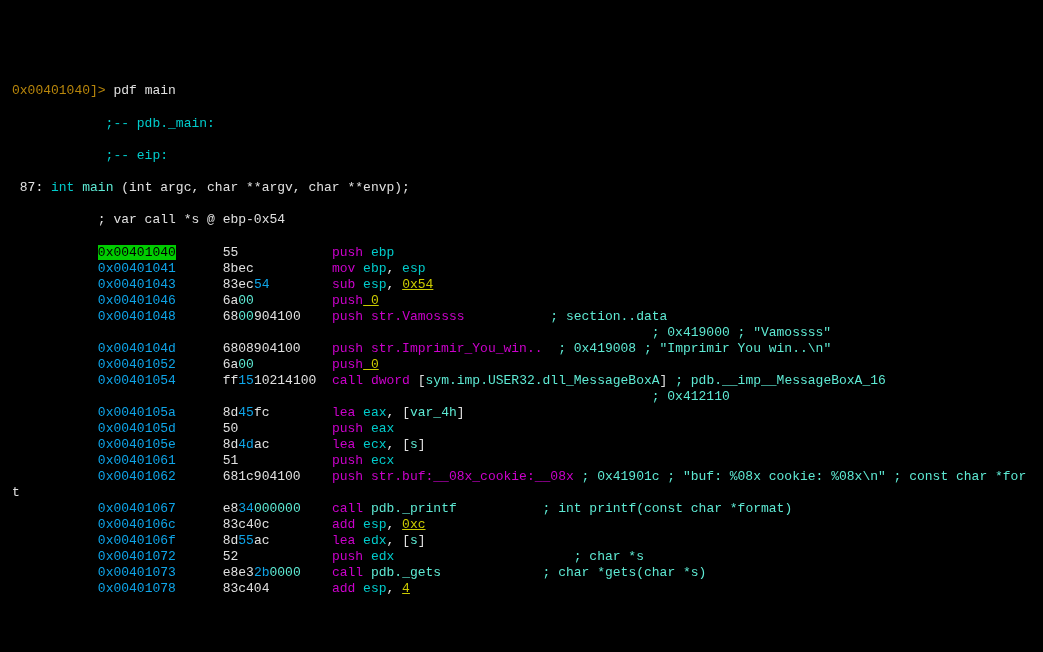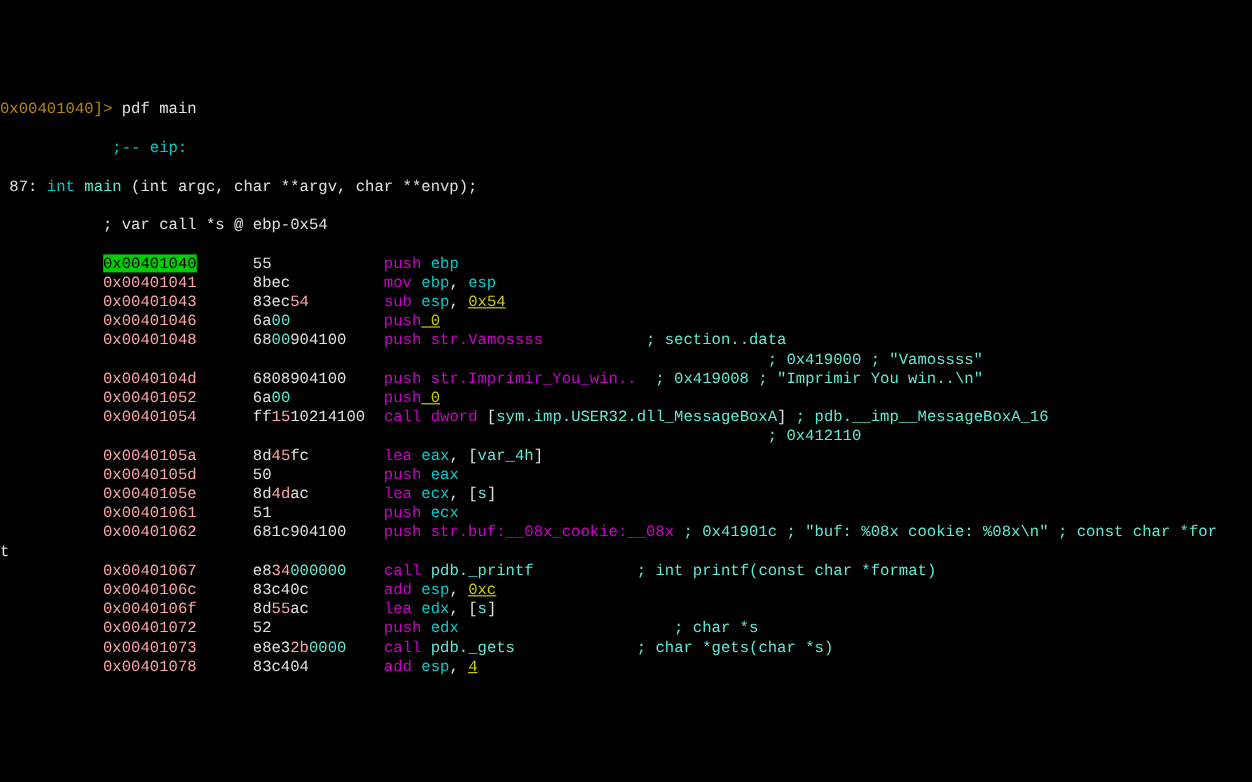--- a/index.html
+++ b/index.html
@@ -6,37 +6,38 @@
   body {
     background: #000;
     font-family: 'Consolas', 'Monaco', 'Courier New', monospace;
     font-size: 13px;
     line-height: 1.25;
     color: #ccc;
     white-space: pre;
     padding: 2px 0;
     overflow-x: hidden;
   }
-  .line { height: 16px; }
+  .line { height: 16px; padding-left: 12px; }
   .prompt-addr { color: #b8860b; }
   .white { color: #e0e0e0; }
-  .green { color: #fca5a5; }
+  .green { color: #0ea5e9; }
   .red { color: #5eead4; }
   .magenta { color: #cc00cc; }
   .cyan { color: #00cccc; }
   .yellow { color: #cccc00; text-decoration: underline; }
   .hl-green { background: #00cc00; color: #000; }
 </style>
 </head>
 <body>
 
 
 
 <div>
 <div class="line"><span class="prompt-addr">0x00401040</span><span class="prompt-addr">]&gt;</span><span class="white"> pdf main</span></div>
+<div class="line"><span class="cyan">            ;-- pdb._main:</span></div>
 <div class="line"><span class="cyan">            ;-- eip:</span></div>
 <div class="line"><span class="white"> 87: </span><span class="cyan">int</span><span class="red"> main </span><span class="white">(int argc, char **argv, char **envp);</span></div>
 <div class="line"><span class="white">           ; var call *</span><span class="white">s</span><span class="white"> @ ebp-0x54</span></div>
 <div id="disasm"><div class="line"><span class="white">           </span><span class="hl-green">0x00401040</span><span>      </span><span class="white">55            </span><span class="magenta">push</span><span class="cyan"> ebp</span></div><div class="line"><span class="white">           </span><span class="green">0x00401041</span><span>      </span><span class="white">8bec          </span><span class="magenta">mov</span><span class="cyan"> ebp</span><span class="white">, </span><span class="cyan">esp</span></div><div class="line"><span class="white">           </span><span class="green">0x00401043</span><span>      </span><span class="white">83ec</span><span class="green">54</span><span>        </span><span class="magenta">sub</span><span class="cyan"> esp</span><span class="white">, </span><span class="yellow">0x54</span></div><div class="line"><span class="white">           </span><span class="green">0x00401046</span><span>      </span><span class="white">6a</span><span class="red">00</span><span>          </span><span class="magenta">push</span><span class="yellow"> 0</span></div><div class="line"><span class="white">           </span><span class="green">0x00401048</span><span>      </span><span class="white">68</span><span class="red">00</span><span class="white">904100</span><span>    </span><span class="magenta">push</span><span class="magenta"> str.Vamossss</span><span class="red">           ; section..data</span></div><div class="line"><span class="white">           </span><span class="red">                                                                       ; 0x419000 ; "Vamossss"</span></div><div class="line"><span class="white">           </span><span class="green">0x0040104d</span><span>      </span><span class="white">6808904100    </span><span class="magenta">push</span><span class="magenta"> str.Imprimir_You_win..</span><span class="red">  ; 0x419008 ; "Imprimir You win..\n"</span></div><div class="line"><span class="white">           </span><span class="green">0x00401052</span><span>      </span><span class="white">6a</span><span class="red">00</span><span>          </span><span class="magenta">push</span><span class="yellow"> 0</span></div><div class="line"><span class="white">           </span><span class="green">0x00401054</span><span>      </span><span class="white">ff</span><span class="green">15</span><span class="white">10214100</span><span>  </span><span class="magenta">call dword</span><span class="white"> [</span><span class="red">sym.imp.USER32.dll_MessageBoxA</span><span class="white">]</span><span class="red"> ; pdb.__imp__MessageBoxA_16</span></div><div class="line"><span class="white">           </span><span class="red">                                                                       ; 0x412110</span></div><div class="line"><span class="white">           </span><span class="green">0x0040105a</span><span>      </span><span class="white">8d</span><span class="green">45</span><span class="white">fc</span><span>        </span><span class="magenta">lea</span><span class="cyan"> eax</span><span class="white">, [</span><span class="red">var_4h</span><span class="white">]</span></div><div class="line"><span class="white">           </span><span class="green">0x0040105d</span><span>      </span><span class="white">50            </span><span class="magenta">push</span><span class="cyan"> eax</span></div><div class="line"><span class="white">           </span><span class="green">0x0040105e</span><span>      </span><span class="white">8d</span><span class="green">4d</span><span class="white">ac</span><span>        </span><span class="magenta">lea</span><span class="cyan"> ecx</span><span class="white">, [</span><span class="red">s</span><span class="white">]</span></div><div class="line"><span class="white">           </span><span class="green">0x00401061</span><span>      </span><span class="white">51            </span><span class="magenta">push</span><span class="cyan"> ecx</span></div><div class="line"><span class="white">           </span><span class="green">0x00401062</span><span>      </span><span class="white">681c904100    </span><span class="magenta">push</span><span class="magenta"> str.buf:__08x_cookie:__08x</span><span class="red"> ; 0x41901c ; "buf: %08x cookie: %08x\n" ; const char *for</span></div><div class="line"><span class="white">t</span></div><div class="line"><span class="white">           </span><span class="green">0x00401067</span><span>      </span><span class="white">e8</span><span class="green">34</span><span class="red">000000</span><span>    </span><span class="magenta">call</span><span class="red"> pdb._printf</span><span class="red">           ; int printf(const char *format)</span></div><div class="line"><span class="white">           </span><span class="green">0x0040106c</span><span>      </span><span class="white">83c40c        </span><span class="magenta">add</span><span class="cyan"> esp</span><span class="white">, </span><span class="yellow">0xc</span></div><div class="line"><span class="white">           </span><span class="green">0x0040106f</span><span>      </span><span class="white">8d</span><span class="green">55</span><span class="white">ac</span><span>        </span><span class="magenta">lea</span><span class="cyan"> edx</span><span class="white">, [</span><span class="red">s</span><span class="white">]</span></div><div class="line"><span class="white">           </span><span class="green">0x00401072</span><span>      </span><span class="white">52            </span><span class="magenta">push</span><span class="cyan"> edx</span><span class="red">                       ; char *s</span></div><div class="line"><span class="white">           </span><span class="green">0x00401073</span><span>      </span><span class="white">e8e3</span><span class="green">2b</span><span class="red">0000</span><span>    </span><span class="magenta">call</span><span class="red"> pdb._gets</span><span class="red">             ; char *gets(char *s)</span></div><div class="line"><span class="white">           </span><span class="green">0x00401078</span><span>      </span><span class="white">83c404        </span><span class="magenta">add</span><span class="cyan"> esp</span><span class="white">, </span><span class="yellow">4</span></div></div>
 
 </div>
 
 
 
 

